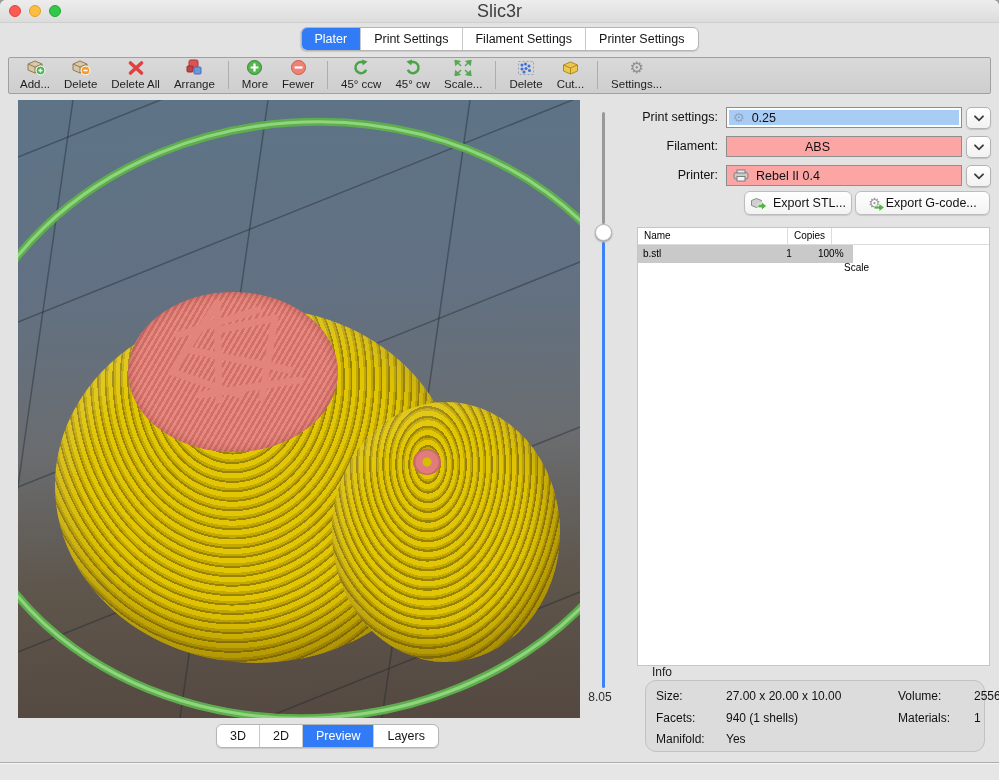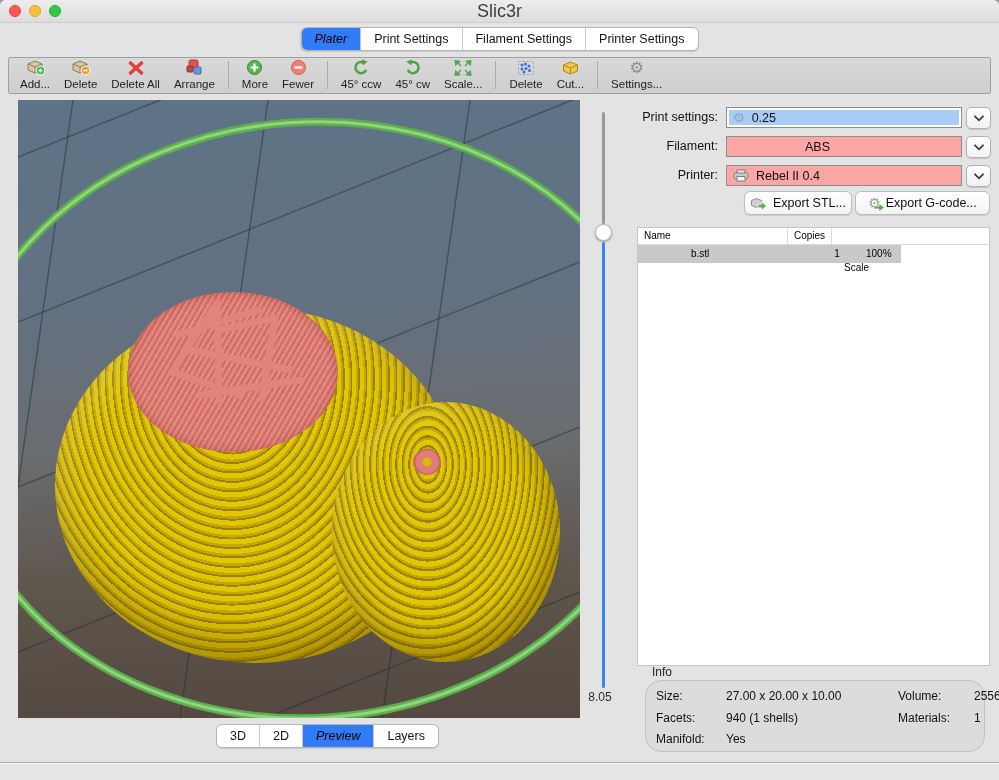--- a/index.html
+++ b/index.html
@@ -16,21 +16,21 @@
   .wtitle{position:absolute;left:0;right:0;top:0;height:22px;line-height:22px;
     text-align:center;font-size:18px;color:#3e3e3e;}
   
   .seg{position:absolute;display:flex;height:22px;background:#fff;border:1px solid #b5b5b5;
     border-radius:6px;overflow:hidden;box-shadow:0 1px 1px rgba(0,0,0,.12);}
   .seg-top{left:50%;transform:translateX(-50%);top:27px;}
   .seg-bottom{left:216px;top:724px;}
   .seg-tab{padding:0 13px;line-height:22px;font-size:12.5px;color:#151515;
     border-right:1px solid #c9c9c9;cursor:default;white-space:nowrap;}
   .seg-tab:last-child{border-right:none;}
-  .seg-tab.selected{background:#317cf6;color:#000000;font-style:italic;}
+  .seg-tab.selected{background:#317cf6;color:#ffffff;}
   
   .toolbar{position:absolute;top:57px;left:8px;right:8px;height:37px;box-sizing:border-box;
     background:linear-gradient(#d9d9d9,#cecece);border:1px solid #a0a0a0;border-radius:2px;
     display:flex;align-items:flex-end;padding:2px 4px 3px;}
   .tb-item{display:flex;flex-direction:column;align-items:center;justify-content:flex-end;
     padding:0 7px;font-size:11.5px;color:#1e1e1e;}
   .tb-icon{height:19px;display:flex;align-items:center;justify-content:center;margin-bottom:1px;}
   .tb-sep{width:1px;background:#adadad;height:28px;margin:2px 6px;align-self:center;}
   .uni{font-family:"DejaVu Sans",sans-serif;font-size:16px;line-height:16px;}
   
@@ -68,29 +68,29 @@
     border:1px solid #bdbdbd;border-radius:6px;display:flex;align-items:center;justify-content:center;
     gap:5px;font-size:12.5px;color:#111;box-shadow:0 1px 1px rgba(0,0,0,.12);}
   
   .objtable{position:absolute;left:637px;top:227px;width:353px;height:439px;background:#fff;
     border:1px solid #c6c6c6;box-sizing:border-box;font-size:10px;color:#000;}
   .thead{display:flex;height:16px;line-height:16px;border-bottom:1px solid #dcdcdc;}
   .th{box-sizing:border-box;border-right:1px solid #dcdcdc;padding:0 4px;}
   .th.c0{width:150px;text-align:left;padding-left:6px;}
   .th.c1{width:44px;text-align:center;}
   .th.c2{width:50px;text-align:center;margin-top:32px;}
-  .trow{display:flex;height:18px;line-height:18px;background:#c9c9c9;width:215px;padding-left:48px;}
+  .trow{display:flex;height:18px;line-height:18px;background:#c9c9c9;width:215px;}
   .td{box-sizing:border-box;padding:0 4px;}
   .td.c0{width:150px;padding-left:5px;}
   .td.c1{width:44px;text-align:center;}
   .td.c2{width:50px;text-align:center;}
   
   .info-title{position:absolute;left:652px;top:665px;font-size:12px;color:#222;}
   .infobox{position:absolute;left:645px;top:680px;width:340px;height:72px;box-sizing:border-box;
-    background:#dcdcdc;border:1px solid #c2c2c2;border-radius:16px;padding:5px 0 0 10px;
+    background:#dcdcdc;border:1px solid #c2c2c2;border-radius:11px;padding:5px 0 0 10px;
     display:grid;grid-template-columns:70px 172px 76px auto;line-height:21px;font-size:12px;color:#111;}
   .statusbar{position:absolute;left:0;right:0;top:762px;height:18px;background:#e6e6e6;
     border-top:1px solid #ababab;box-shadow:inset 0 1px 0 #f6f6f6;}
 </style>
 </head>
 <body>
 
 <div class="window">
 
   <div class="titlebar">

